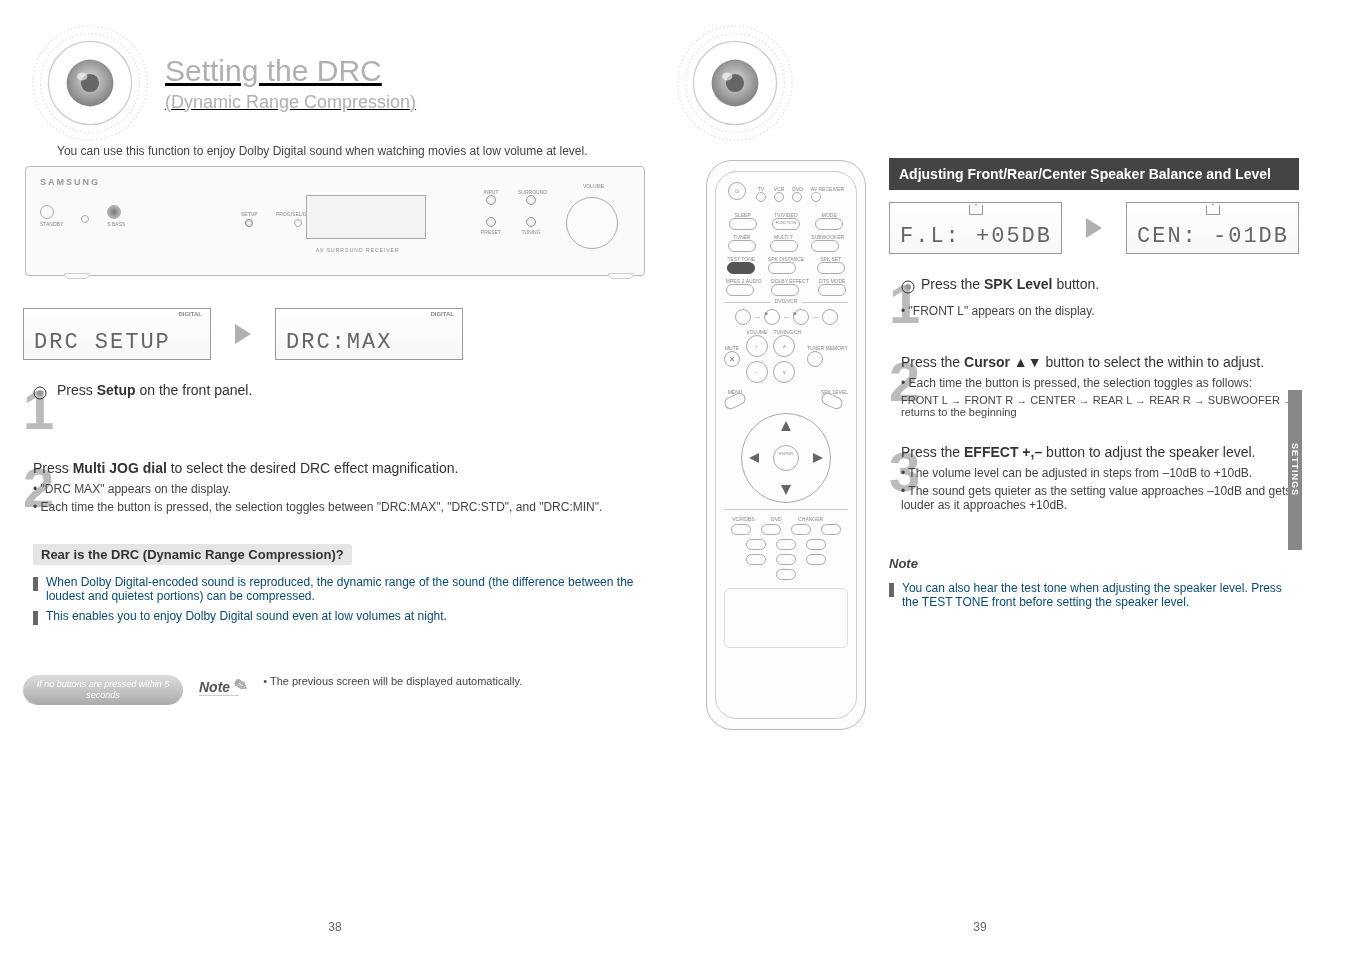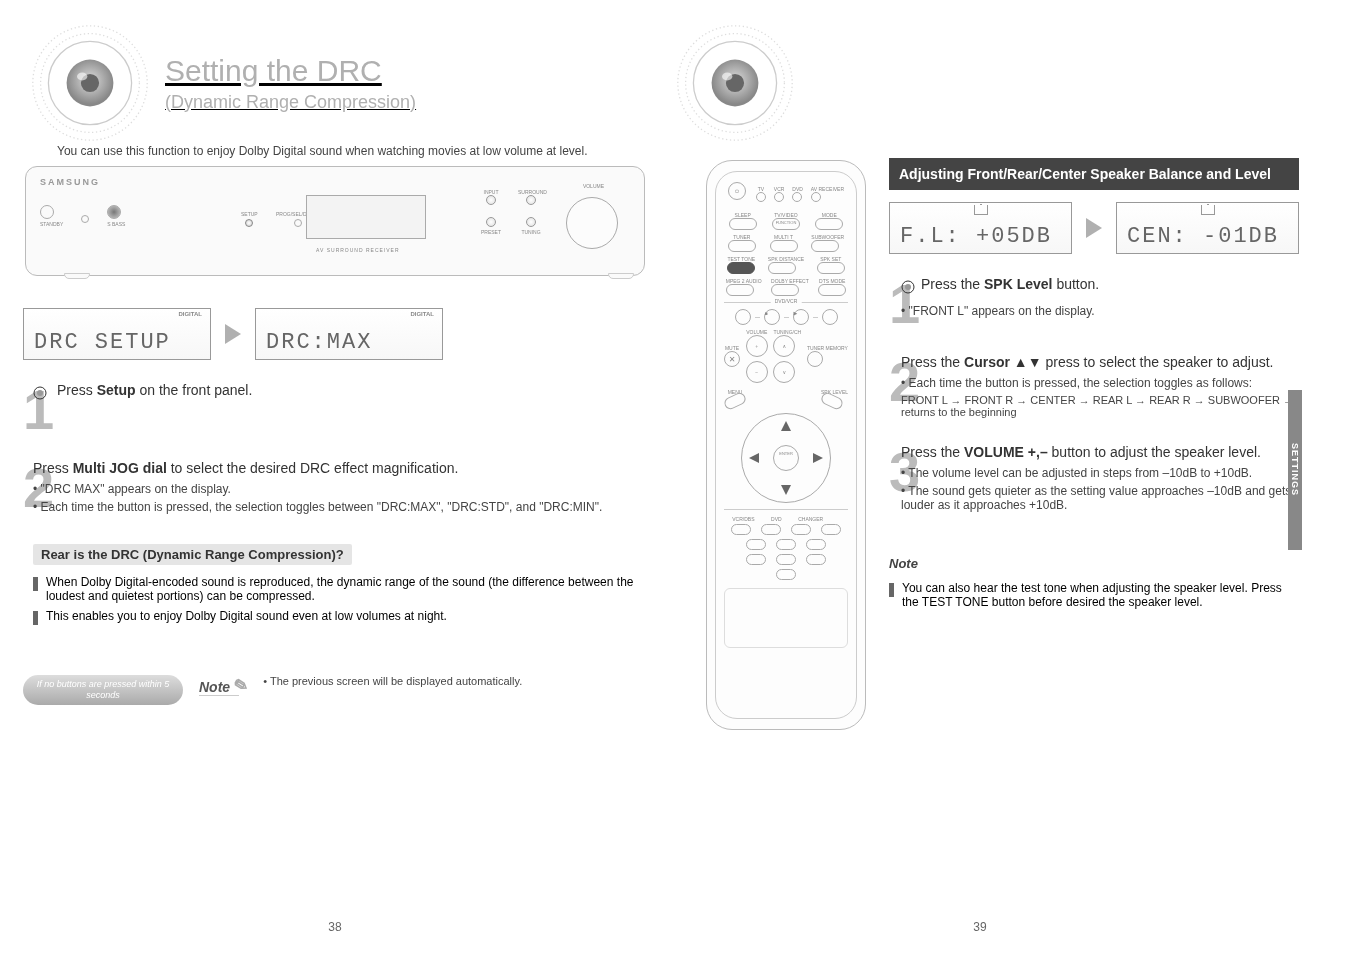--- a/index.html
+++ b/index.html
@@ -26,21 +26,21 @@
   
   .title-row { display: flex; align-items: center; margin-top: 18px; text-decoration: underline; }
   .speaker-icon { width: 130px; height: 130px; flex: 0 0 auto; margin-right: 10px; position: relative; }
   .title-text { font-size: 30px; font-weight: 300; color: #b0b0b0; }
   .title-text .dark { color: #4a4a4a; }
   .title-text .sub { font-size: 18px; display: block; margin-top: 4px; color: #b0b0b0; }
 
   
   .device {
     border: 1px solid #bbb;
-    border-radius: 12px;
+    border-radius: 4px;
     height: 110px;
     width: 100%;
     margin-top: 8px;
     position: relative;
     background: #fafafa;
     padding: 10px 14px;
     font-size: 5px;
     color: #888;
   }
   .device .brand { font-size: 9px; letter-spacing: 2px; color: #999; font-weight: bold; }
@@ -55,21 +55,21 @@
   .device .midbtns .lbl { font-size: 5px; text-align:center; width: 26px; }
   .device .midbtns .b { width: 10px; height: 10px; border:1px solid #999; border-radius:50%; margin: 0 auto 2px; background: radial-gradient(#fff,#ddd); }
   .device .setup { position: absolute; left: 215px; top: 44px; text-align:center; font-size:5px; }
   .device .setup .dot { width: 8px; height:8px; border:1px solid #888; border-radius:50%; margin: 2px auto; background: radial-gradient(#fff,#ccc); }
   .device .sel { position:absolute; left:250px; top:44px; text-align:center; font-size:5px; }
   .device .sublbl { position:absolute; left:290px; top:80px; font-size:5px; letter-spacing:1px; }
   .device .feet { position:absolute; bottom:-4px; width:100%; display:flex; justify-content:space-between; padding: 0 24px; }
   .device .foot { width: 26px; height: 6px; border:1px solid #ccc; border-radius: 0 0 5px 5px; background:#fafafa; }
 
   
-  .vfd-row { display: flex; align-items: center; margin-top: 8px; gap: 14px; text-align: center; }
+  .vfd-row { display: flex; align-items: center; margin-top: 8px; gap: 24px; text-align: center; }
   .vfd {
     border: 1px solid #999;
     width: 188px;
     height: 52px;
     background: linear-gradient(#fff,#f7f7f7);
     position: relative;
     padding: 2px 6px;
   }
   .vfd .big {
     font-family: "Courier New", monospace;
@@ -92,21 +92,21 @@
   .step-body { flex: 1; font-size: 13px; color: #333; }
   .step-body .main { font-size: 14px; margin-bottom: 6px; }
   .step-body .b { font-weight: bold; }
   .bullet-block { margin-top: 6px; font-size: 12px; color: #444; }
   .bullet-block .line { margin-bottom: 4px; }
   .highlight {
     background: #e5e5e5; color: #333; font-weight: bold; padding: 3px 8px; display: inline-block; margin-top: 26px;
     border-radius: 2px; font-size: 13px;
   }
   .highlight-list { margin-top: 10px; }
-  .highlight-list .li { display:flex; gap:8px; font-size:12px; color:#000000; margin-bottom: 6px; }
+  .highlight-list .li { display:flex; gap:8px; font-size:12px; color:#0c4a6e; margin-bottom: 6px; }
   .hl-bar { width: 5px; height: 14px; background:#666; flex:0 0 auto; margin-top: 2px; }
 
   .note-row { display:flex; align-items:flex-start; gap: 16px; margin-top: 50px; }
   .note-pill {
     width: 160px; height: 30px; border-radius: 16px;
     background: linear-gradient(#ddd,#aaa); color: #fff; font-size: 9px;
     display:flex; align-items:center; justify-content:center; text-align:center; padding: 0 10px;
     font-style: italic; line-height: 1.2;
   }
   .note-icon { font-style: italic; font-weight:bold; font-size:14px; color:#555; position:relative; }
@@ -576,50 +576,50 @@
       </div>
     </div>
 
     <div class="step">
       <div class="step-no" style="width:40px;">2</div>
       <div class="step-body" style="margin-left:-28px;">
         <div class="main">
           <span>Press the </span>
           <span class="b">Cursor </span>
           <span class="arrows-sym">▲▼</span>
-          <span> press to select the speaker to adjust.</span>
+          <span> button to select the within to adjust.</span>
         </div>
         <div class="bullet-block">
           <div class="line">• Each time the button is pressed, the selection toggles as follows:</div>
           <div class="line" style="font-size:11px;">FRONT L → FRONT R → CENTER → REAR L → REAR R → SUBWOOFER → returns to the beginning</div>
         </div>
       </div>
     </div>
 
     <div class="step">
       <div class="step-no" style="width:40px;">3</div>
       <div class="step-body" style="margin-left:-28px;">
         <div class="main">
           <span>Press the </span>
-          <span class="b">VOLUME +,–</span>
+          <span class="b">EFFECT +,–</span>
           <span> button to adjust the speaker level.</span>
         </div>
         <div class="bullet-block">
           <div class="line">• The volume level can be adjusted in steps from –10dB to +10dB.</div>
           <div class="line">• The sound gets quieter as the setting value approaches –10dB and gets louder as it approaches +10dB.</div>
         </div>
       </div>
     </div>
 
     <div class="note-block">
       <div class="nb-title">Note</div>
       <div class="highlight-list">
         <div class="li">
             <div class="hl-bar"></div>
-            <div>You can also hear the test tone when adjusting the speaker level. Press the TEST TONE button before desired the speaker level.</div>
+            <div>You can also hear the test tone when adjusting the speaker level. Press the TEST TONE front before setting the speaker level.</div>
           </div>
       </div>
     </div>
 
   </div>
 
   <div class="side-tab">SETTINGS</div>
 
   <div class="pagenum right">39</div>
 </div>

